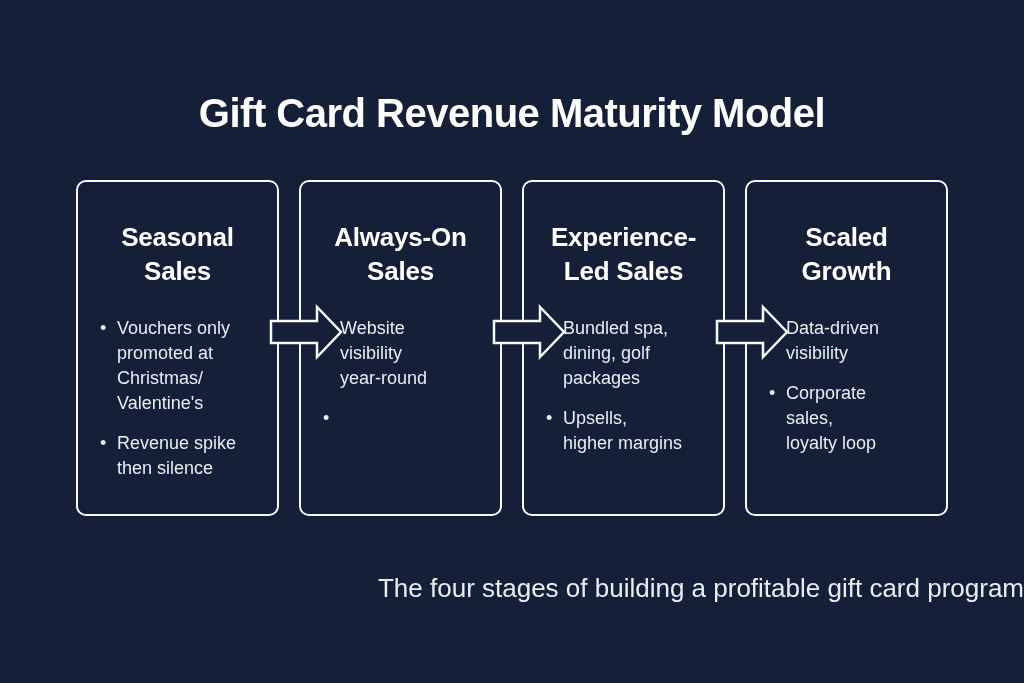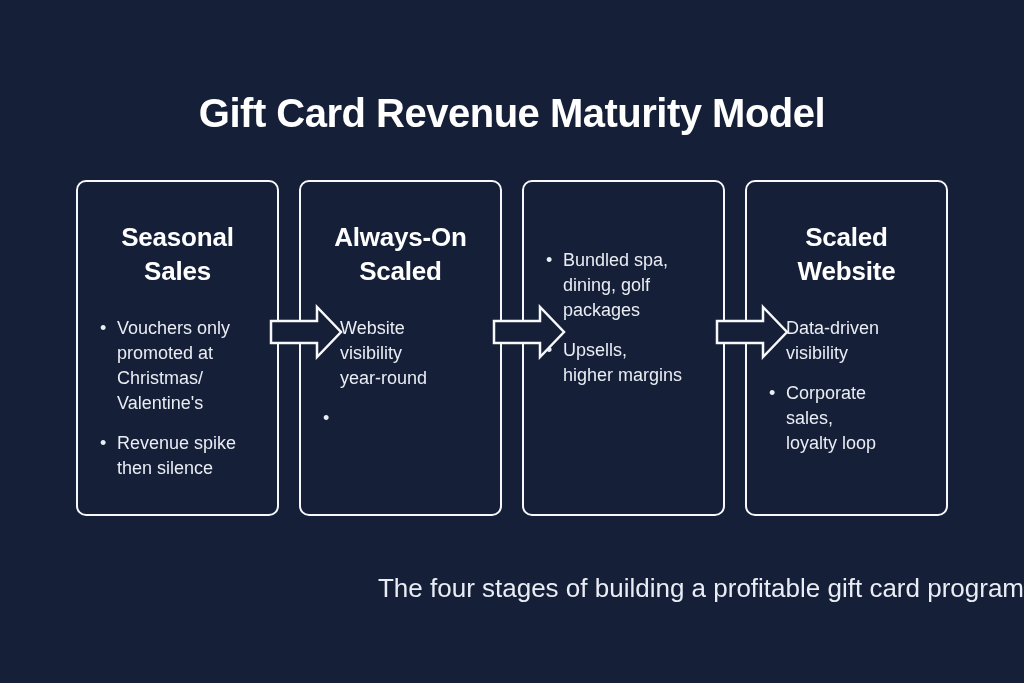--- a/index.html
+++ b/index.html
@@ -107,42 +107,44 @@
 promoted at
 Christmas/
 Valentine's</span></li>
         <li><span class="dot">•</span><span class="bullet-text">Revenue spike
 then silence</span></li>
       </ul>
     </div>
 
     <div class="card">
       <h2 class="card-title">Always-On
-Scaled</h2>
+Sales</h2>
       <ul class="bullets">
         <li><span class="dot">•</span><span class="bullet-text">Website
 visibility
 year-round</span></li>
         <li><span class="dot">•</span></li>
       </ul>
     </div>
 
     <div class="card">
+      <h2 class="card-title">Experience-
+Led Sales</h2>
       <ul class="bullets">
         <li><span class="dot">•</span><span class="bullet-text">Bundled spa,
 dining, golf
 packages</span></li>
         <li><span class="dot">•</span><span class="bullet-text">Upsells,
 higher margins</span></li>
       </ul>
     </div>
 
     <div class="card">
       <h2 class="card-title">Scaled
-Website</h2>
+Growth</h2>
       <ul class="bullets">
         <li><span class="dot">•</span><span class="bullet-text">Data-driven
 visibility</span></li>
         <li><span class="dot">•</span><span class="bullet-text">Corporate
 sales,
 loyalty loop</span></li>
       </ul>
     </div>
 
     <svg class="arrow arrow-1" viewBox="0 0 76 56" xmlns="http://www.w3.org/2000/svg">

